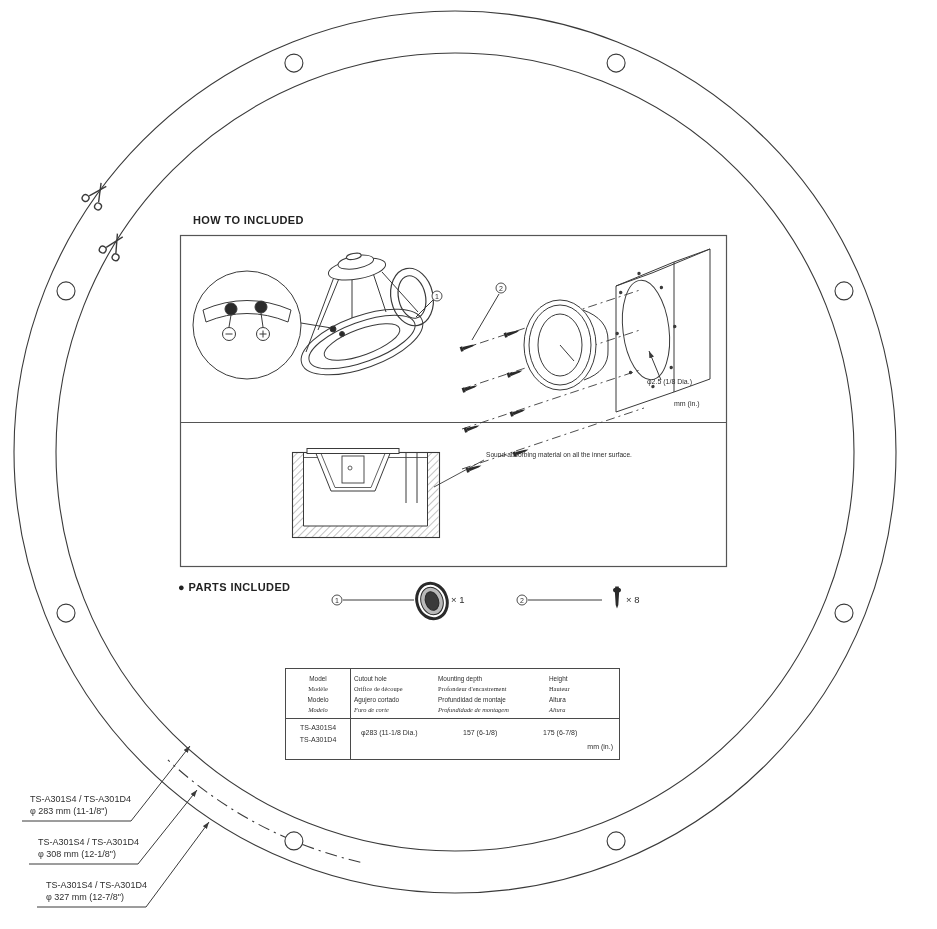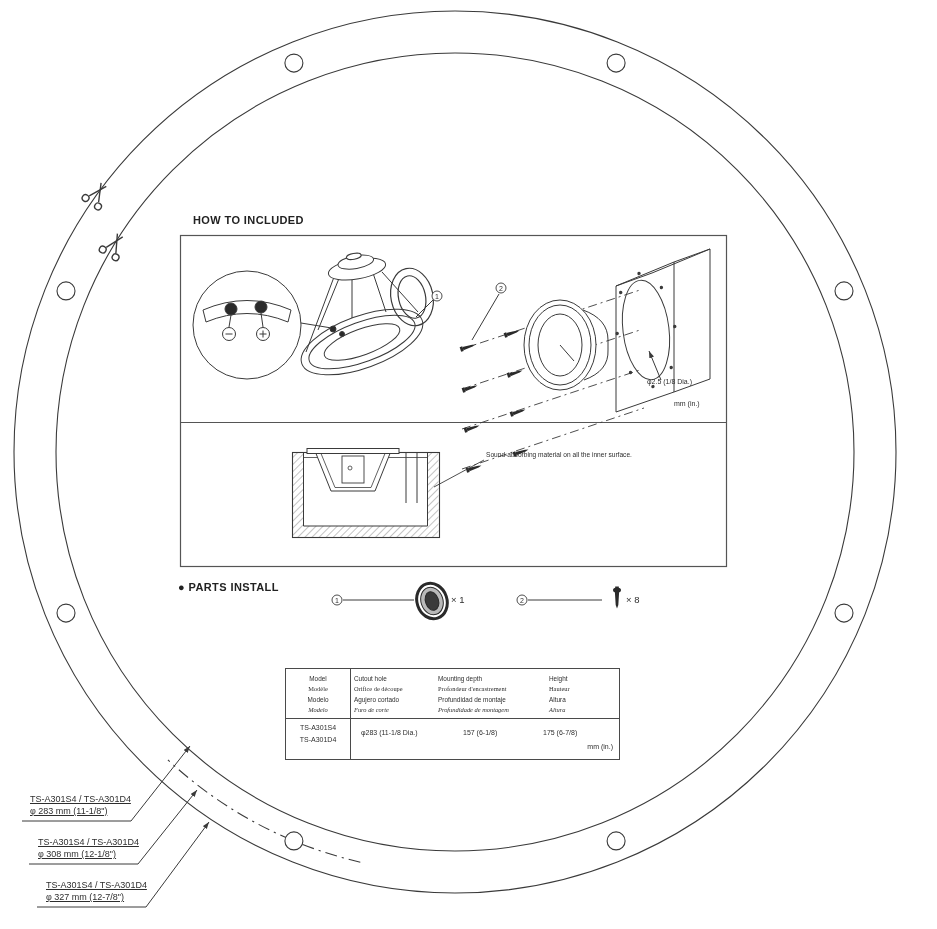--- a/index.html
+++ b/index.html
@@ -1,21 +1,21 @@
 <!DOCTYPE html>
 <html><head>
 <meta charset="utf-8">
 <style>
   html,body{margin:0;padding:0;background:#fff;}
   body{width:937px;height:929px;position:relative;overflow:hidden;
        font-family:"Liberation Sans",sans-serif;color:#2e2e2e;}
   .abs{position:absolute;}
   svg{position:absolute;left:0;top:0;}
   .title{font-size:11px;font-weight:bold;letter-spacing:.4px;color:#222;}
-  .cut-label{font-size:9px;line-height:12px;color:#2e2e2e;white-space:nowrap;text-decoration:underline;}
+  .cut-label{font-size:9px;line-height:12px;color:#2e2e2e;white-space:nowrap;}
   .small-note{font-size:7px;color:#2e2e2e;white-space:nowrap;}
   .qty{font-size:9.5px;color:#2e2e2e;white-space:nowrap;}
   
   .spec{border:1.4px solid #4a4a4a;background:#fff;}
   .spec .vline{position:absolute;left:64px;top:0;width:1.2px;height:100%;background:#4a4a4a;}
   .spec .hline{position:absolute;left:0;top:49px;width:100%;height:1.2px;background:#4a4a4a;}
   .lang-stack{font-size:6.4px;line-height:10.4px;white-space:nowrap;color:#2e2e2e;}
   .lang-stack div:nth-child(2){font-family:"Liberation Serif",serif;}
   .lang-stack div:nth-child(4){font-family:"Liberation Serif",serif;font-style:italic;}
   .cell-val{font-size:7px;white-space:nowrap;color:#2e2e2e;}
@@ -228,21 +228,21 @@
 </svg>
 
 <div class="abs title" style="left:193px;top:214px;">HOW TO INCLUDED</div>
 
 <div class="abs small-note" style="left:647px;top:378px;">φ2.5 (1/8 Dia.)</div>
 <div class="abs small-note" style="left:674px;top:400px;">mm (in.)</div>
 <div class="abs small-note" style="left:486px;top:451px;font-size:6.6px;">Sound-absorbing material on all the inner surface.</div>
 
 <div class="abs" style="left:178px;top:577px;">
   <span class="title"><span>●</span>
-  <span>PARTS INSTALL</span></span>
+  <span>PARTS INCLUDED</span></span>
 </div>
 <div class="abs qty" style="left:451px;top:594px;">× 1</div>
 <div class="abs qty" style="left:626px;top:594px;">× 8</div>
 
 <div class="abs spec" style="left:285px;top:668px;width:333px;height:90px;">
   <div class="vline"></div>
   <div class="hline"></div>
 
   <div class="abs lang-stack" style="left:0;top:5px;width:64px;text-align:center;">
     <div>Model</div>

